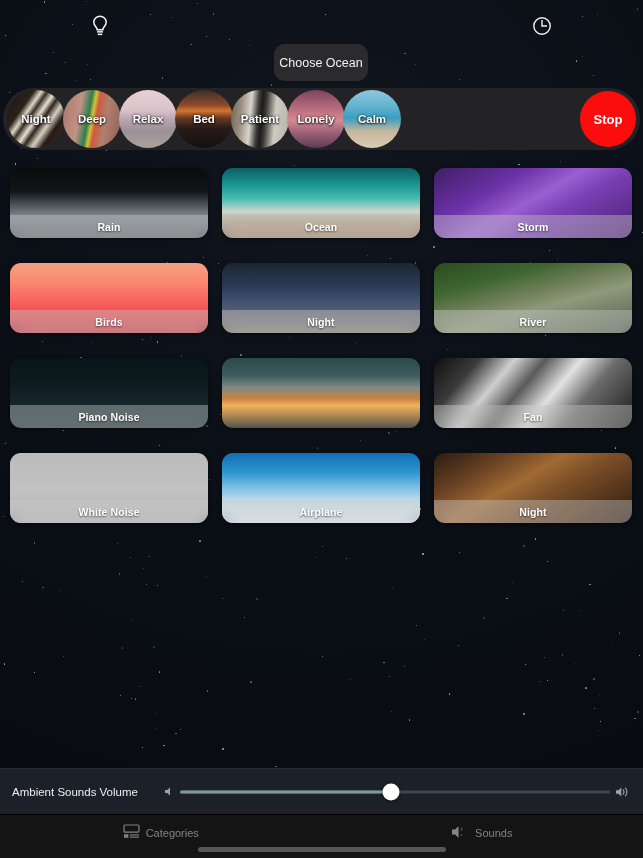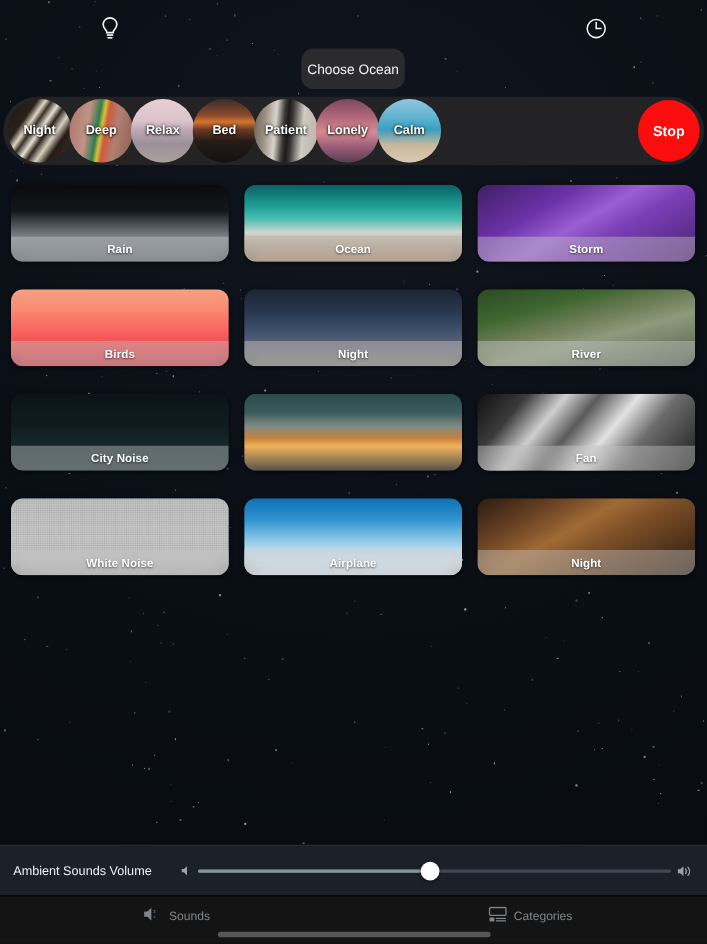--- a/index.html
+++ b/index.html
@@ -617,21 +617,21 @@
       </div>
       <div class="card">
         <div class="art" style="background: linear-gradient(165deg, rgb(44, 74, 35) 0%, rgb(62, 102, 48) 26%, rgb(109, 125, 86) 44%, rgb(141, 154, 124) 60%, rgb(79, 93, 74) 100%);"></div>
         <div class="band">
           <span>River</span>
         </div>
       </div>
       <div class="card">
         <div class="art" style="background: linear-gradient(rgb(10, 20, 24) 0%, rgb(14, 28, 32) 40%, rgb(20, 38, 42) 62%, rgb(28, 48, 52) 100%);"></div>
         <div class="band">
-          <span>City Noise</span>
+          <span>Piano Noise</span>
         </div>
       </div>
       <div class="card">
         <div class="art" style="background: linear-gradient(rgb(44, 74, 76) 0%, rgb(58, 90, 92) 24%, rgb(126, 138, 131) 42%, rgb(201, 130, 63) 58%, rgb(240, 178, 92) 68%, rgb(85, 83, 74) 100%);"></div>
       </div>
       <div class="card">
         <div class="art" style="background: linear-gradient(130deg, rgb(15, 15, 15) 0%, rgb(59, 59, 59) 18%, rgb(207, 207, 207) 32%, rgb(90, 90, 90) 44%, rgb(226, 226, 226) 58%, rgb(107, 107, 107) 72%, rgb(26, 26, 26) 100%);"></div>
         <div class="band">
           <span>Fan</span>
         </div>
@@ -671,37 +671,37 @@
     <div class="spk big">
       <svg width="14" height="12" viewBox="0 0 14 12">
         <path d="M0 4.2h2.4L5.3 1.4v9.2L2.4 7.8H0z" fill="#9aa3ad"></path>
         <path d="M7.2 3.8a3.6 3.6 0 010 4.4" fill="none" stroke="#9aa3ad" stroke-width="1.1" stroke-linecap="round"></path>
         <path d="M9.4 2.2a6 6 0 010 7.6" fill="none" stroke="#9aa3ad" stroke-width="1.1" stroke-linecap="round"></path>
       </svg>
     </div>
   </div>
 
   <div class="tabbar">
-    <div class="tab">
-      <span>
-        <svg width="17" height="14" viewBox="0 0 17 14">
-          <path d="M0 4.6h3L6.6 1.2v11.6L3 9.4H0z" fill="#7f8589"></path>
-          <text x="8.4" y="5.6" font-family="Liberation Sans, sans-serif" font-size="4.6" fill="#7f8589">z</text>
-          <text x="8.6" y="10.6" font-family="Liberation Sans, sans-serif" font-size="3.6" fill="#7f8589">z</text>
-        </svg>
-      </span>
-      <span>Sounds</span>
-    </div>
     <div class="tab">
       <span>
         <svg width="17" height="15" viewBox="0 0 17 15">
           <rect x="1" y="1" width="15" height="7.2" rx="1.2" fill="none" stroke="#7f8589" stroke-width="1.2"></rect>
           <rect x="1" y="10.2" width="4.4" height="3.6" rx=".6" fill="#7f8589"></rect>
           <rect x="6.8" y="10.4" width="9.2" height="1.1" fill="#7f8589"></rect>
           <rect x="6.8" y="12.6" width="9.2" height="1.1" fill="#7f8589"></rect>
         </svg>
       </span>
       <span>Categories</span>
     </div>
+    <div class="tab">
+      <span>
+        <svg width="17" height="14" viewBox="0 0 17 14">
+          <path d="M0 4.6h3L6.6 1.2v11.6L3 9.4H0z" fill="#7f8589"></path>
+          <text x="8.4" y="5.6" font-family="Liberation Sans, sans-serif" font-size="4.6" fill="#7f8589">z</text>
+          <text x="8.6" y="10.6" font-family="Liberation Sans, sans-serif" font-size="3.6" fill="#7f8589">z</text>
+        </svg>
+      </span>
+      <span>Sounds</span>
+    </div>
     <div class="home-indicator"></div>
   </div>
 
 </div>
 
 </body></html>

